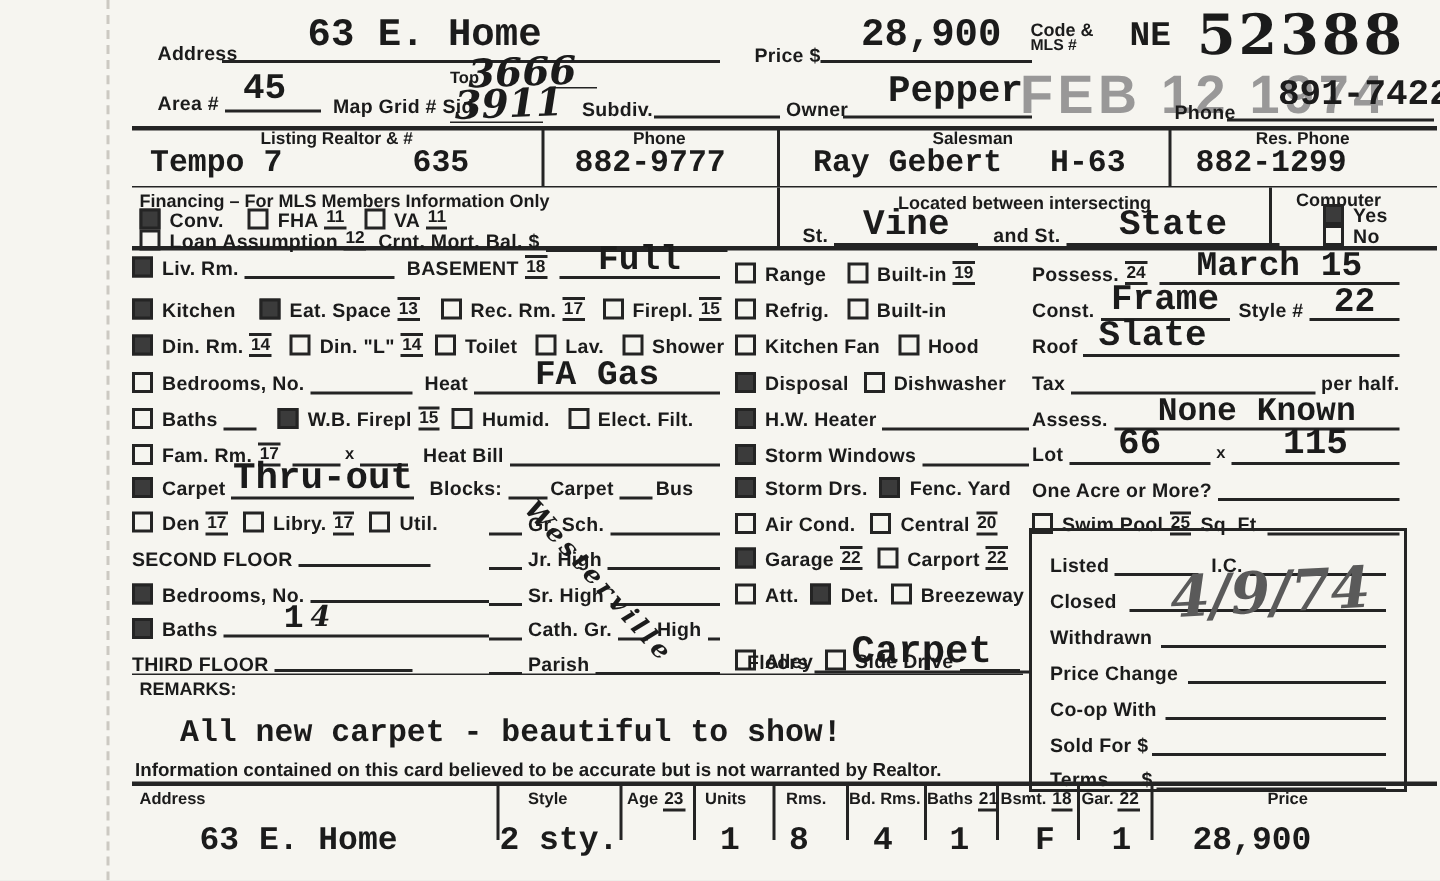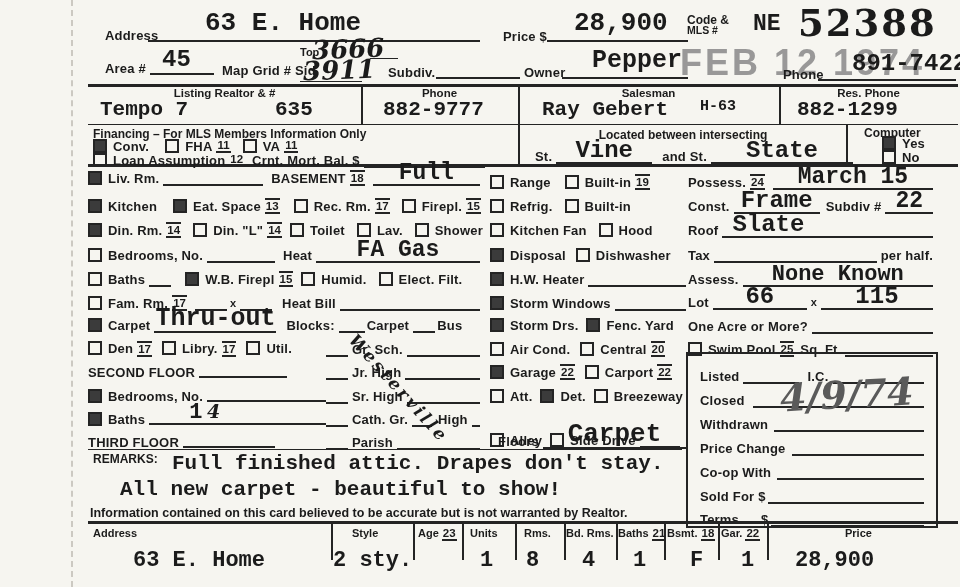--- a/index.html
+++ b/index.html
@@ -76,21 +76,21 @@
   <div class="vline" style="left:518px;top:84px;height:40px"></div>
   <div class="vline" style="left:779px;top:84px;height:40px"></div>
   <span class="abs hdr" style="left:88px;top:87px;width:273px">Listing Realtor &amp; #</span>
   <span class="abs hdr" style="left:361px;top:87px;width:157px">Phone</span>
   <span class="abs hdr" style="left:518px;top:87px;width:261px">Salesman</span>
   <span class="abs hdr" style="left:779px;top:87px;width:179px">Res. Phone</span>
   <span class="abs typed" style="left:100px;top:98px;font-size:21px">Tempo 7</span>
   <span class="abs typed" style="left:275px;top:98px;font-size:21px">635</span>
   <span class="abs typed" style="left:383px;top:98px;font-size:21px">882-9777</span>
   <span class="abs typed" style="left:542px;top:98px;font-size:21px">Ray Gebert</span>
-  <span class="abs typed" style="left:700px;top:98px;font-size:15px">H-63</span>
+  <span class="abs typed" style="left:700px;top:98px;font-size:21px">H-63</span>
   <span class="abs typed" style="left:797px;top:98px;font-size:21px">882-1299</span>
 
   <div class="hline thick" style="left:88px;top:164px;width:870px"></div>
   <div class="vline" style="left:518px;top:125px;height:39px"></div>
   <div class="vline" style="left:846px;top:125px;height:39px"></div>
   <span class="abs lbl-s" style="left:93px;top:127px;font-size:12px">Financing – For MLS Members Information Only</span>
   <div class="row" style="left:93px;top:136px;width:400px">
     <span class="cb filled"></span>
     <span class="lbl">Conv.</span>
     <span class="cb" style="margin-left:16px"></span>
@@ -350,21 +350,21 @@
     <span class="code">24</span>
     <span class="fl grow">
         <span class="typed" style="font-size:23px">March 15</span>
       </span>
   </div>
   <div class="row" style="left:688px;top:196px;width:245px">
     <span class="lbl">Const.</span>
     <span class="fl" style="width:86px">
         <span class="typed" style="font-size:24px">Frame</span>
       </span>
-    <span class="lbl" style="margin-left:6px">Subdiv #</span>
+    <span class="lbl" style="margin-left:6px">Style #</span>
     <span class="fl grow">
         <span class="typed" style="font-size:23px">22</span>
       </span>
   </div>
   <div class="row" style="left:688px;top:220px;width:245px">
     <span class="lbl">Roof</span>
     <span class="fl grow la">
         <span class="typed" style="font-size:24px">Slate</span>
       </span>
   </div>
@@ -431,21 +431,20 @@
     <div class="row" style="left:12px;top:155px;width:224px">
       <span class="lbl">Terms</span>
       <span class="lbl" style="margin-left:22px">$</span>
       <span class="fl grow" style="margin-left:2px"></span>
     </div>
     <span class="abs hand pencil" style="left:92px;top:18px;font-size:38px;transform:rotate(-3deg)">4/9/74</span>
   </div>
 
   <div class="hline thin" style="left:88px;top:449px;width:594px"></div>
   <span class="abs lbl-s" style="left:93px;top:452px;font-size:12px">REMARKS:</span>
-  <span class="abs typed" style="left:172px;top:452px;font-size:21px">Full finished attic.  Drapes don't stay.</span>
   <span class="abs typed" style="left:120px;top:478px;font-size:21px">All new carpet - beautiful to show!</span>
   <span class="abs lbl-s" style="left:90px;top:506px;font-size:12.5px">Information contained on this card believed to be accurate but is not warranted by Realtor.</span>
 
   <div class="hline thick" style="left:88px;top:521px;width:870px"></div>
   <div class="vline" style="left:331px;top:524px;height:36px"></div>
   <div class="vline" style="left:413px;top:524px;height:36px"></div>
   <div class="vline" style="left:462px;top:524px;height:36px"></div>
   <div class="vline" style="left:515px;top:524px;height:36px"></div>
   <div class="vline" style="left:564px;top:524px;height:36px"></div>
   <div class="vline" style="left:616px;top:524px;height:36px"></div>

